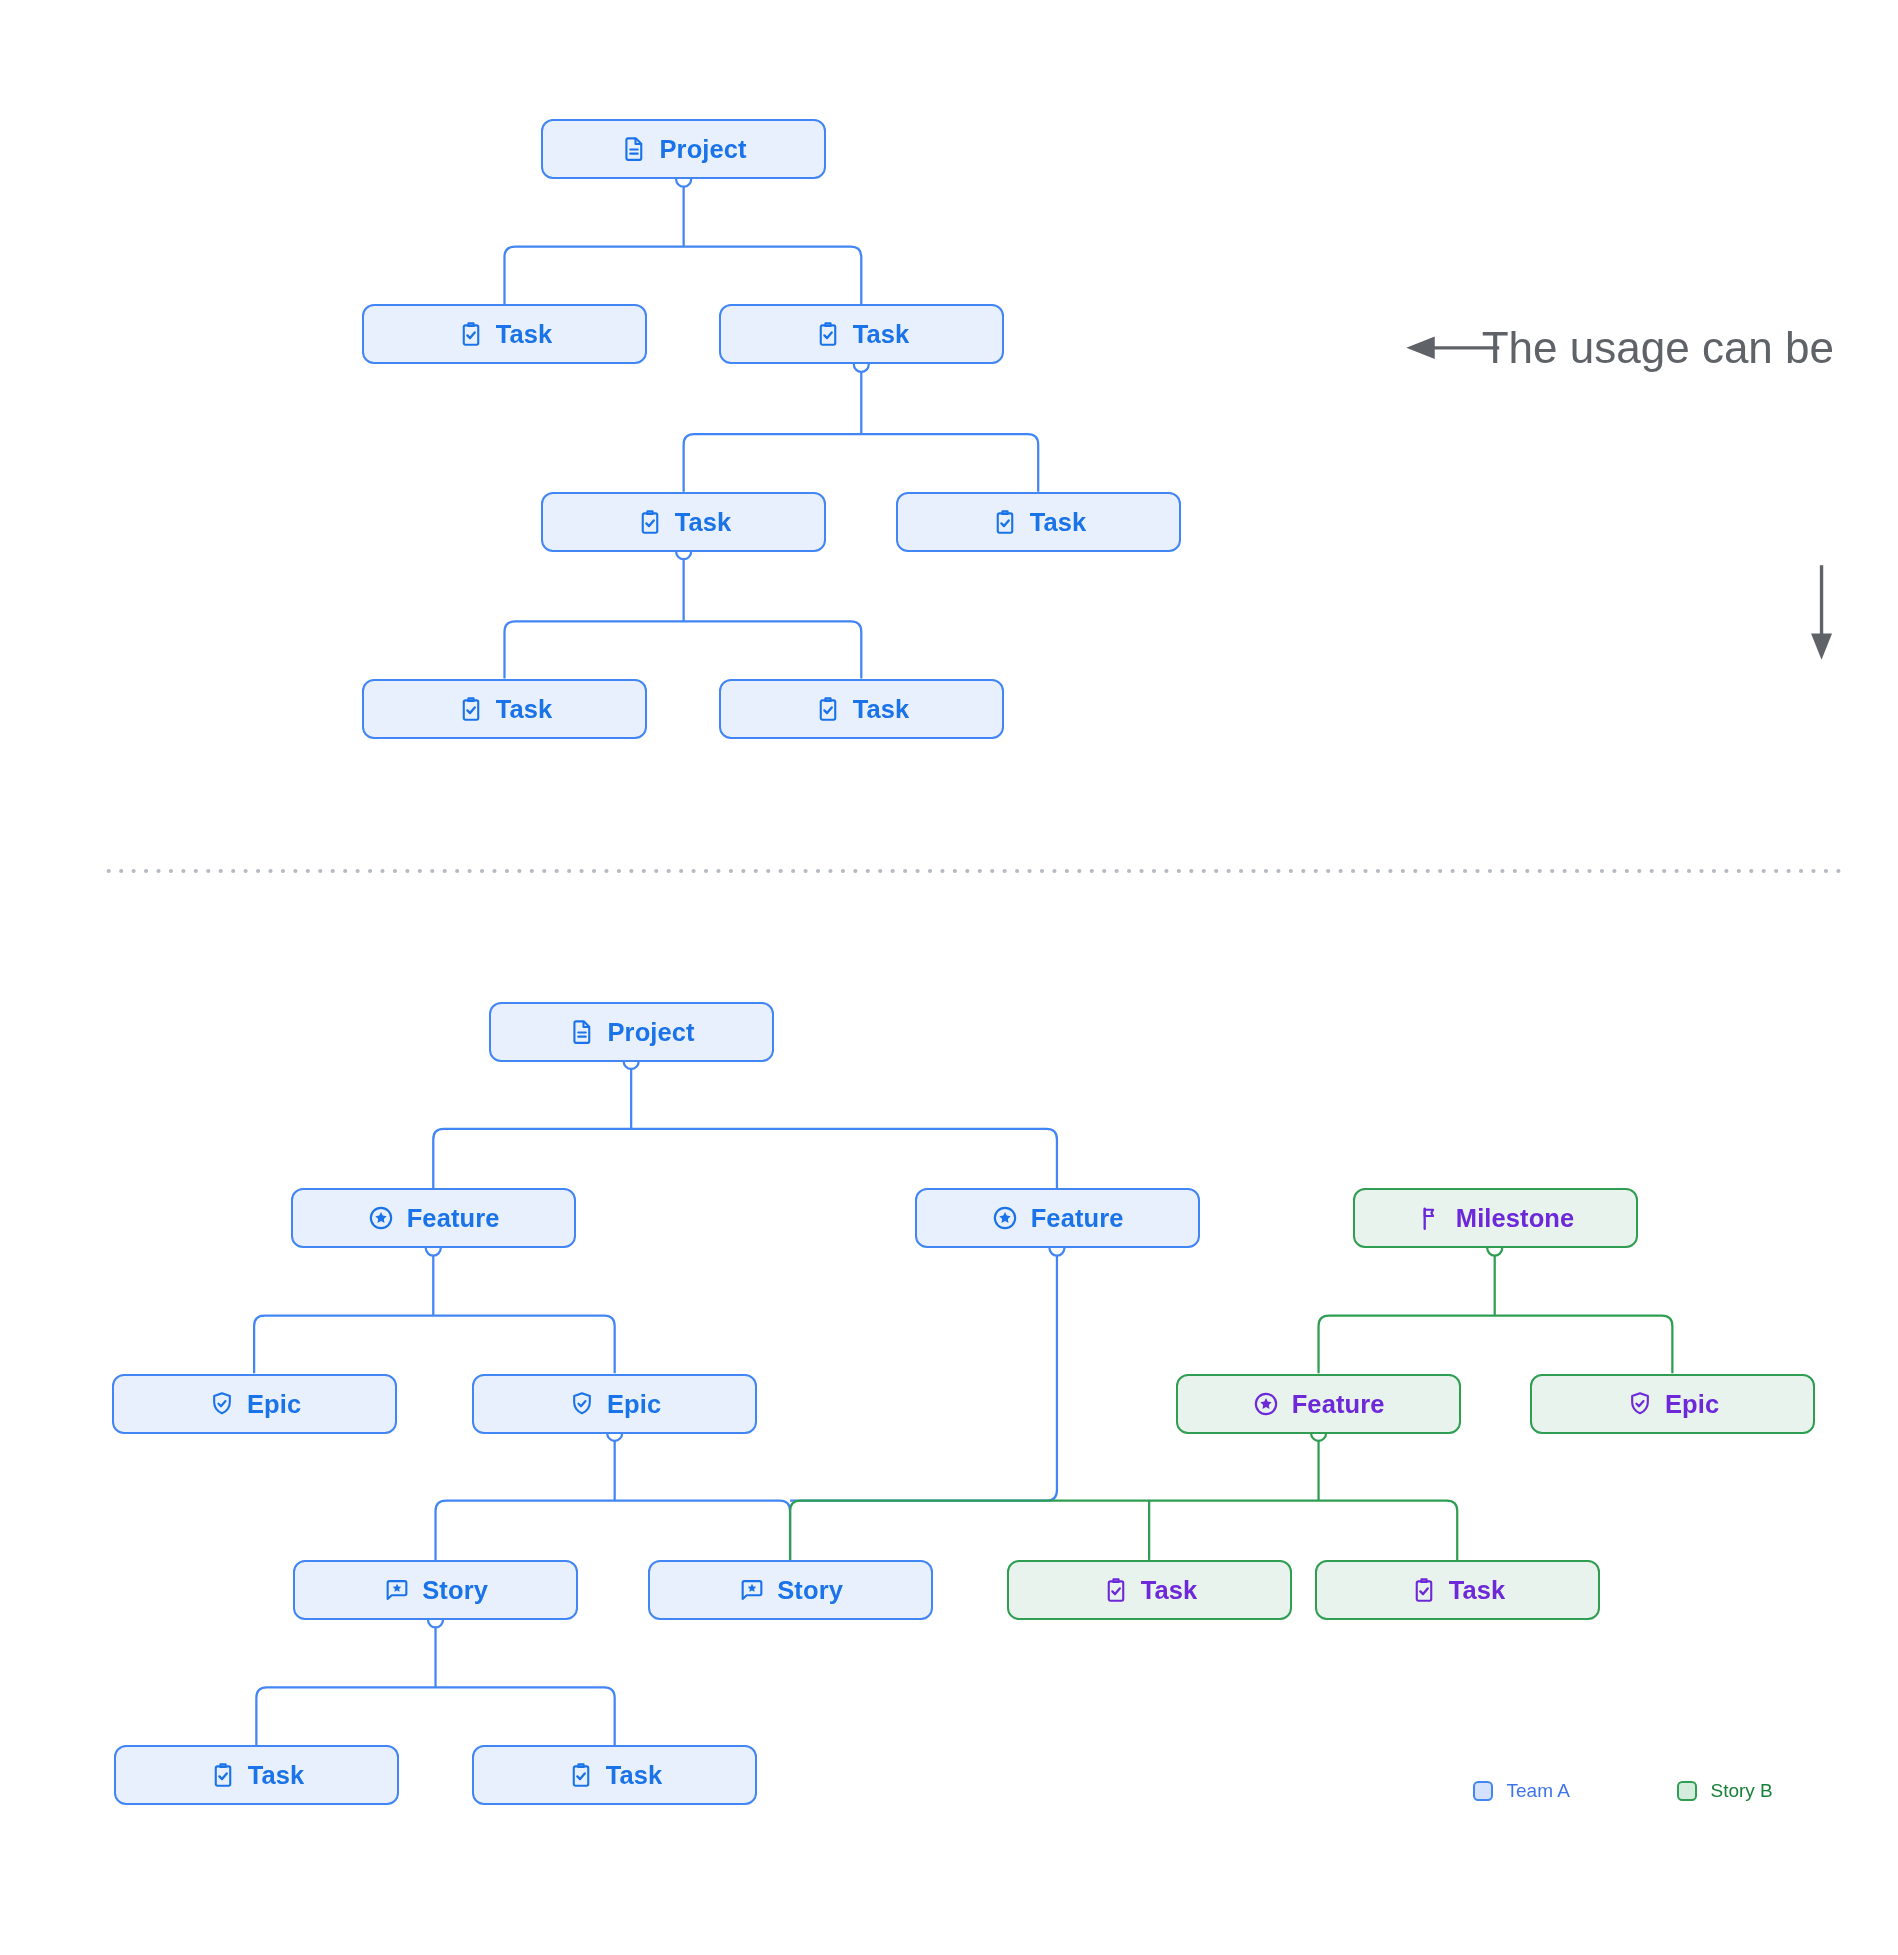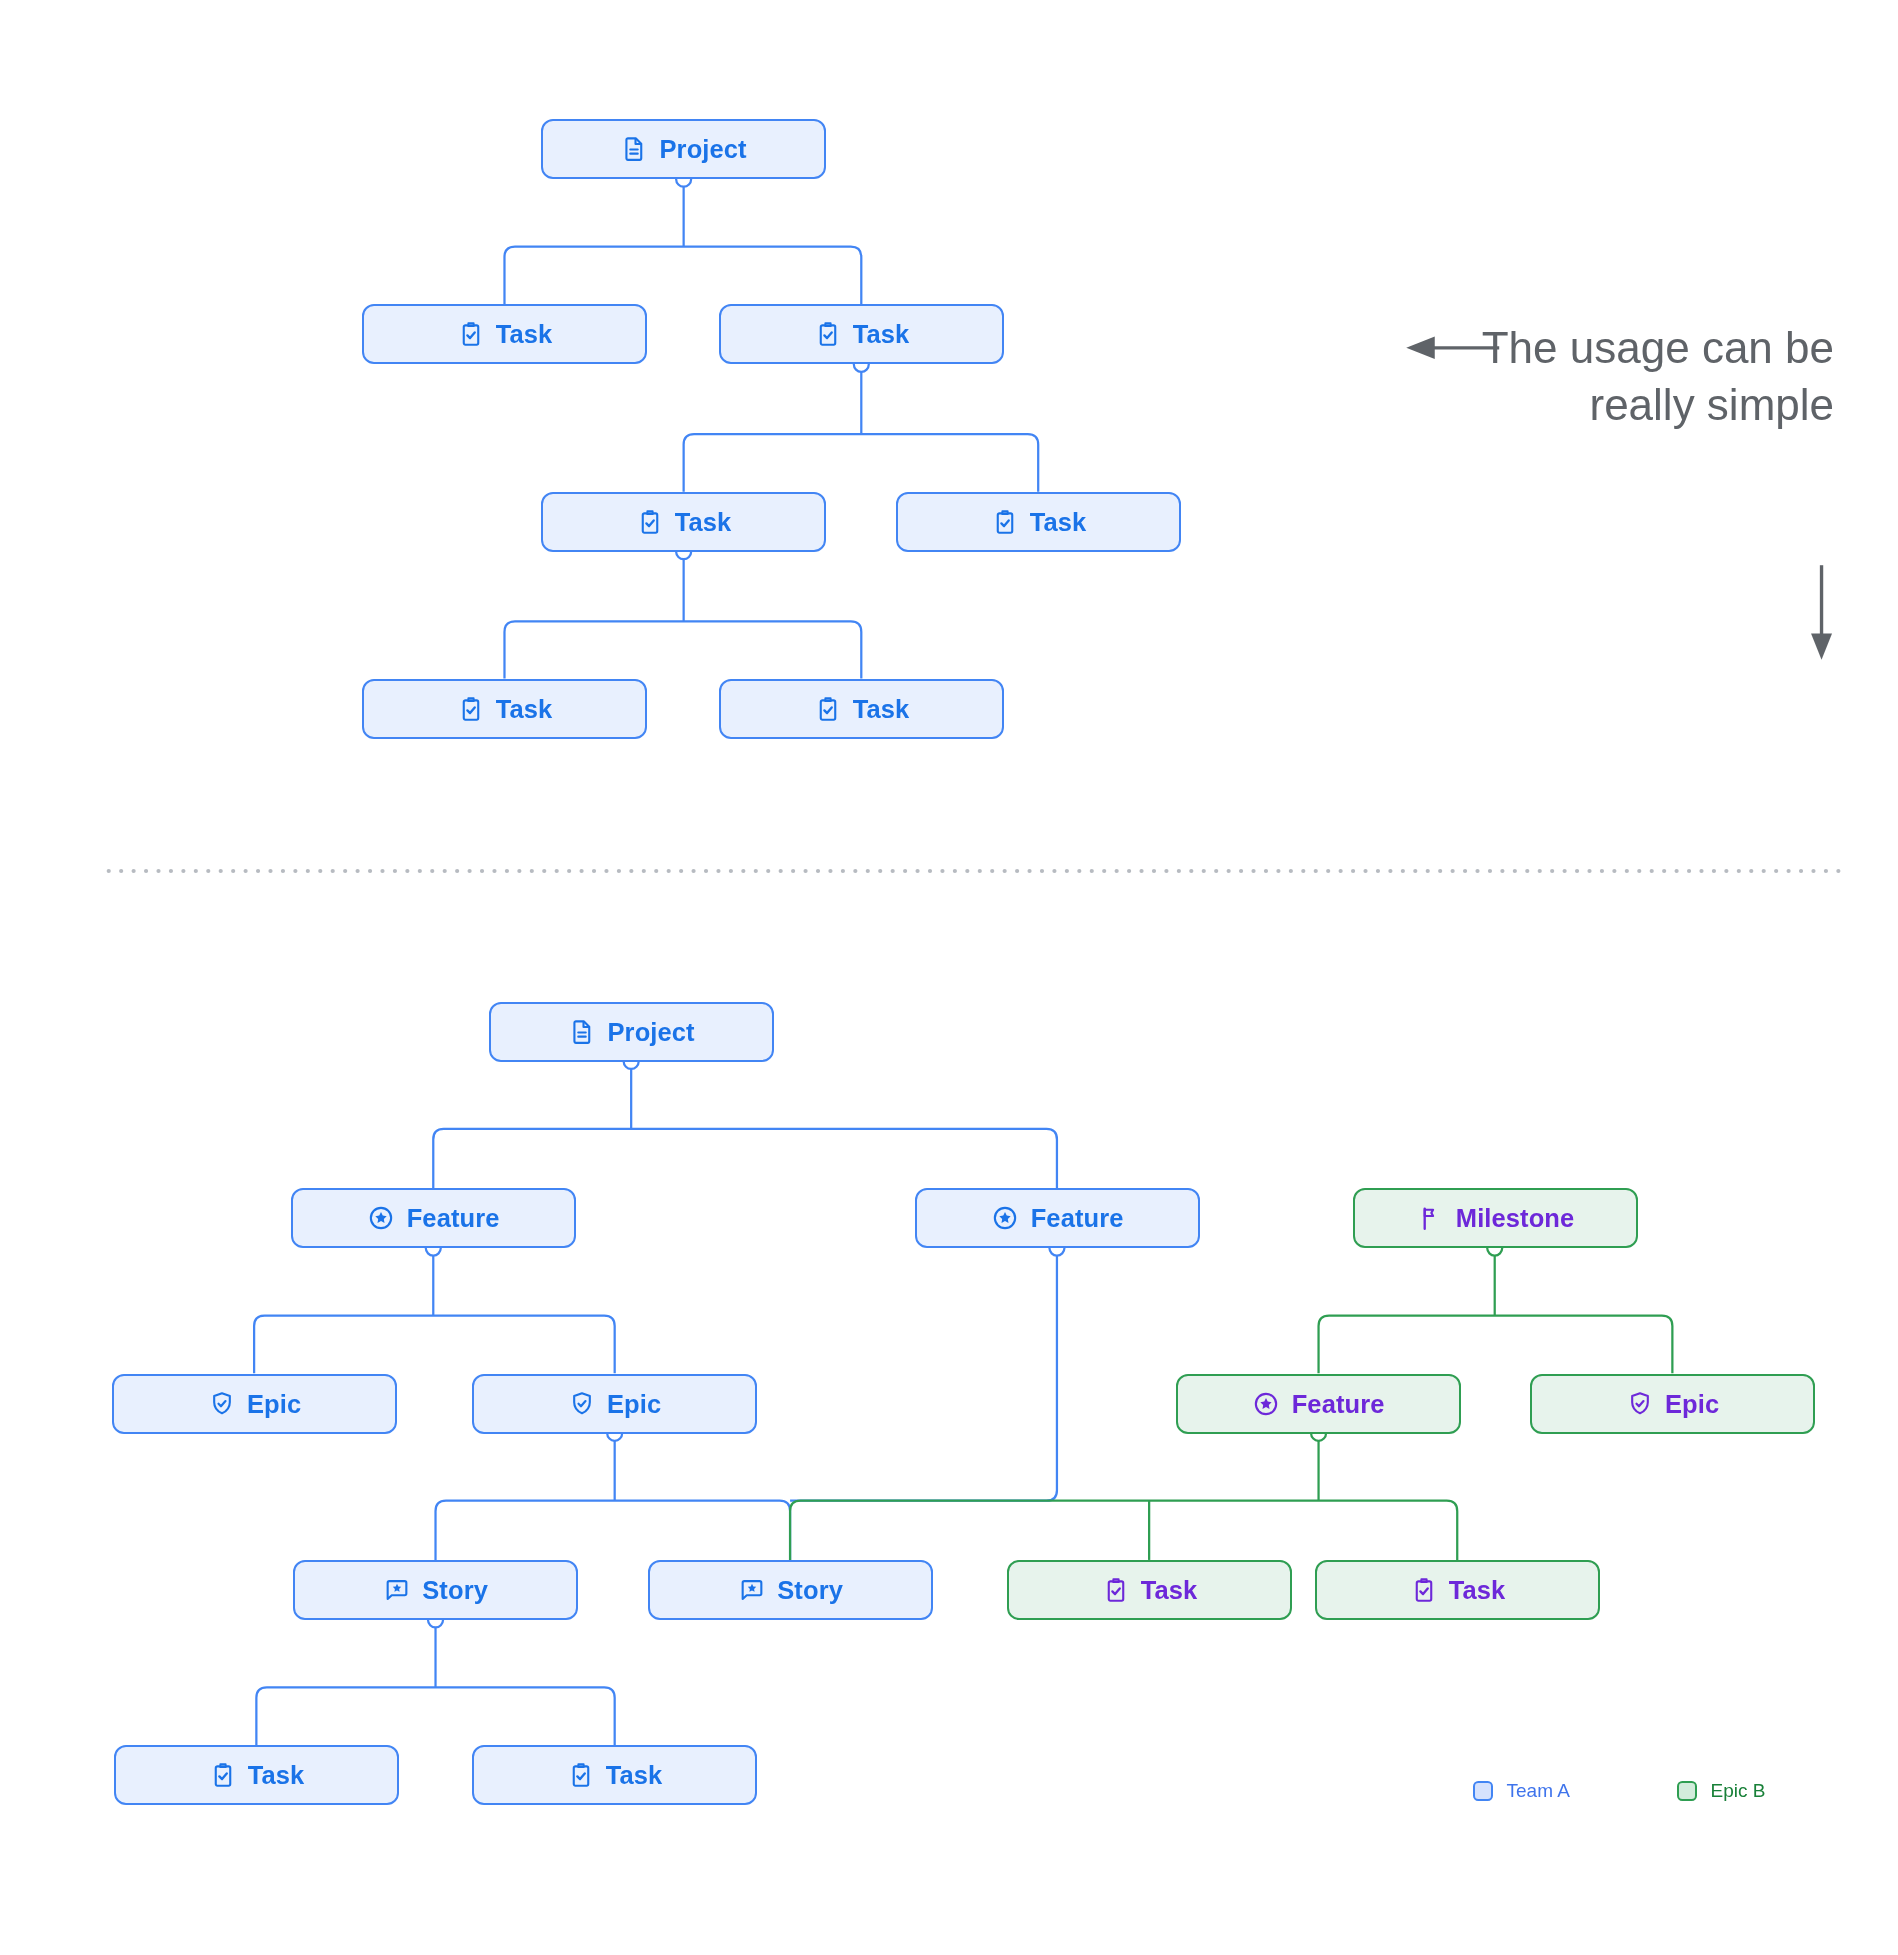--- a/index.html
+++ b/index.html
@@ -156,21 +156,20 @@
   </div>
   <div class="node team-a" style="left:719px;top:679px">
     <svg class="ic" viewBox="0 0 37 37" width="28" height="28">
         <use href="#i-task"></use>
       </svg>
     <span>Task</span>
   </div>
 
   <div class="note" style="top:319px">
     <div>The usage can be</div>
-    <div>really simple</div>
   </div>
 
   <div class="node team-a" style="left:489px;top:1002px">
     <svg class="ic" viewBox="0 0 37 37" width="28" height="28">
         <use href="#i-doc"></use>
       </svg>
     <span>Project</span>
   </div>
   <div class="node team-a" style="left:291px;top:1188px">
     <svg class="ic" viewBox="0 0 37 37" width="28" height="28">
@@ -250,17 +249,17 @@
       </svg>
     <span>Task</span>
   </div>
 
   <div class="legend-item legend-a" style="left:1473px;top:1780px">
     <span class="swatch"></span>
     <span>Team A</span>
   </div>
   <div class="legend-item legend-b" style="left:1677px;top:1780px">
     <span class="swatch"></span>
-    <span>Epic B</span>
+    <span>Story B</span>
   </div>
 
 </div>
 
 
 </body></html>

